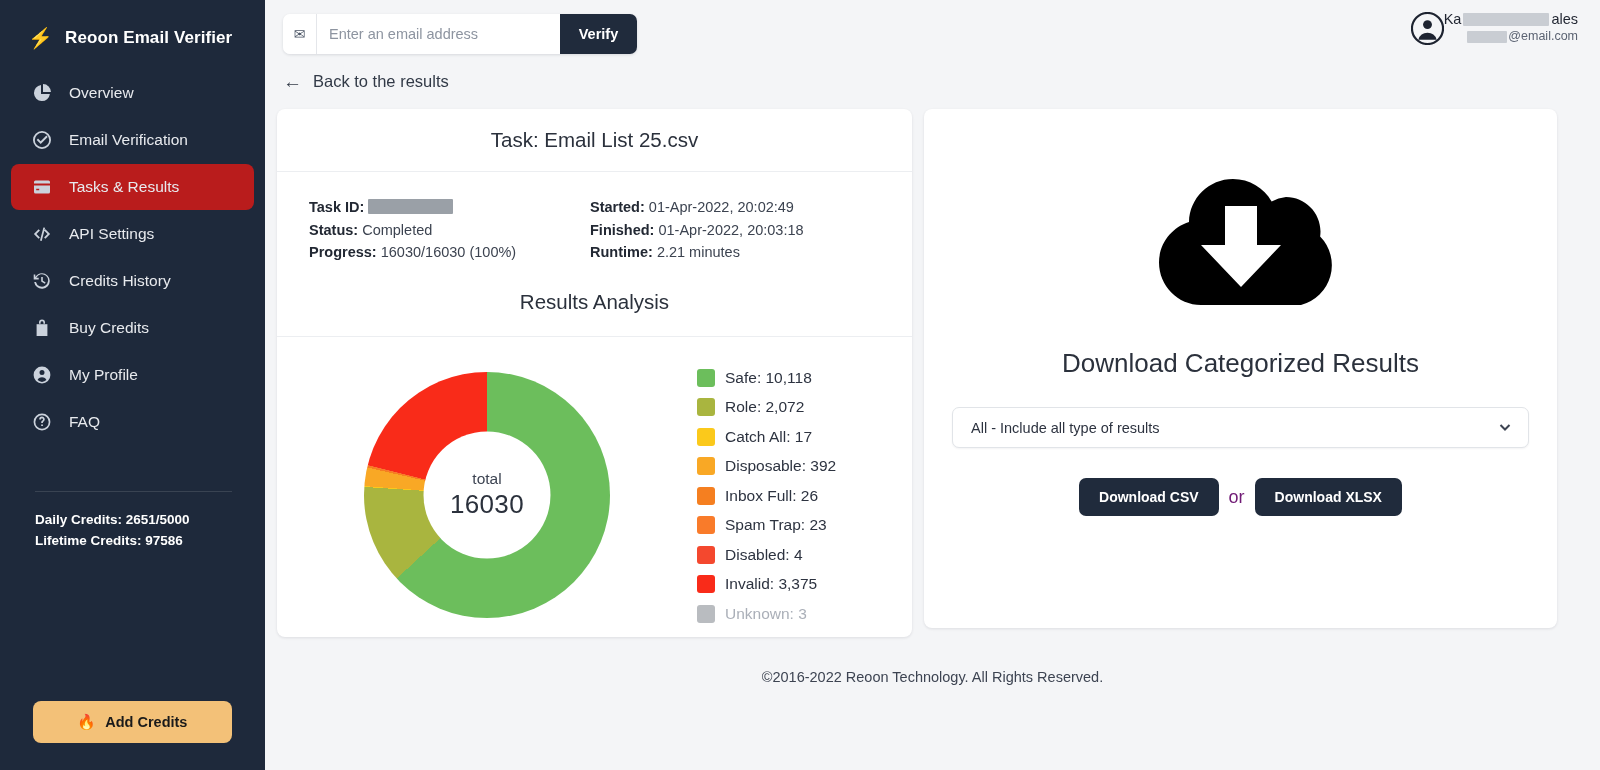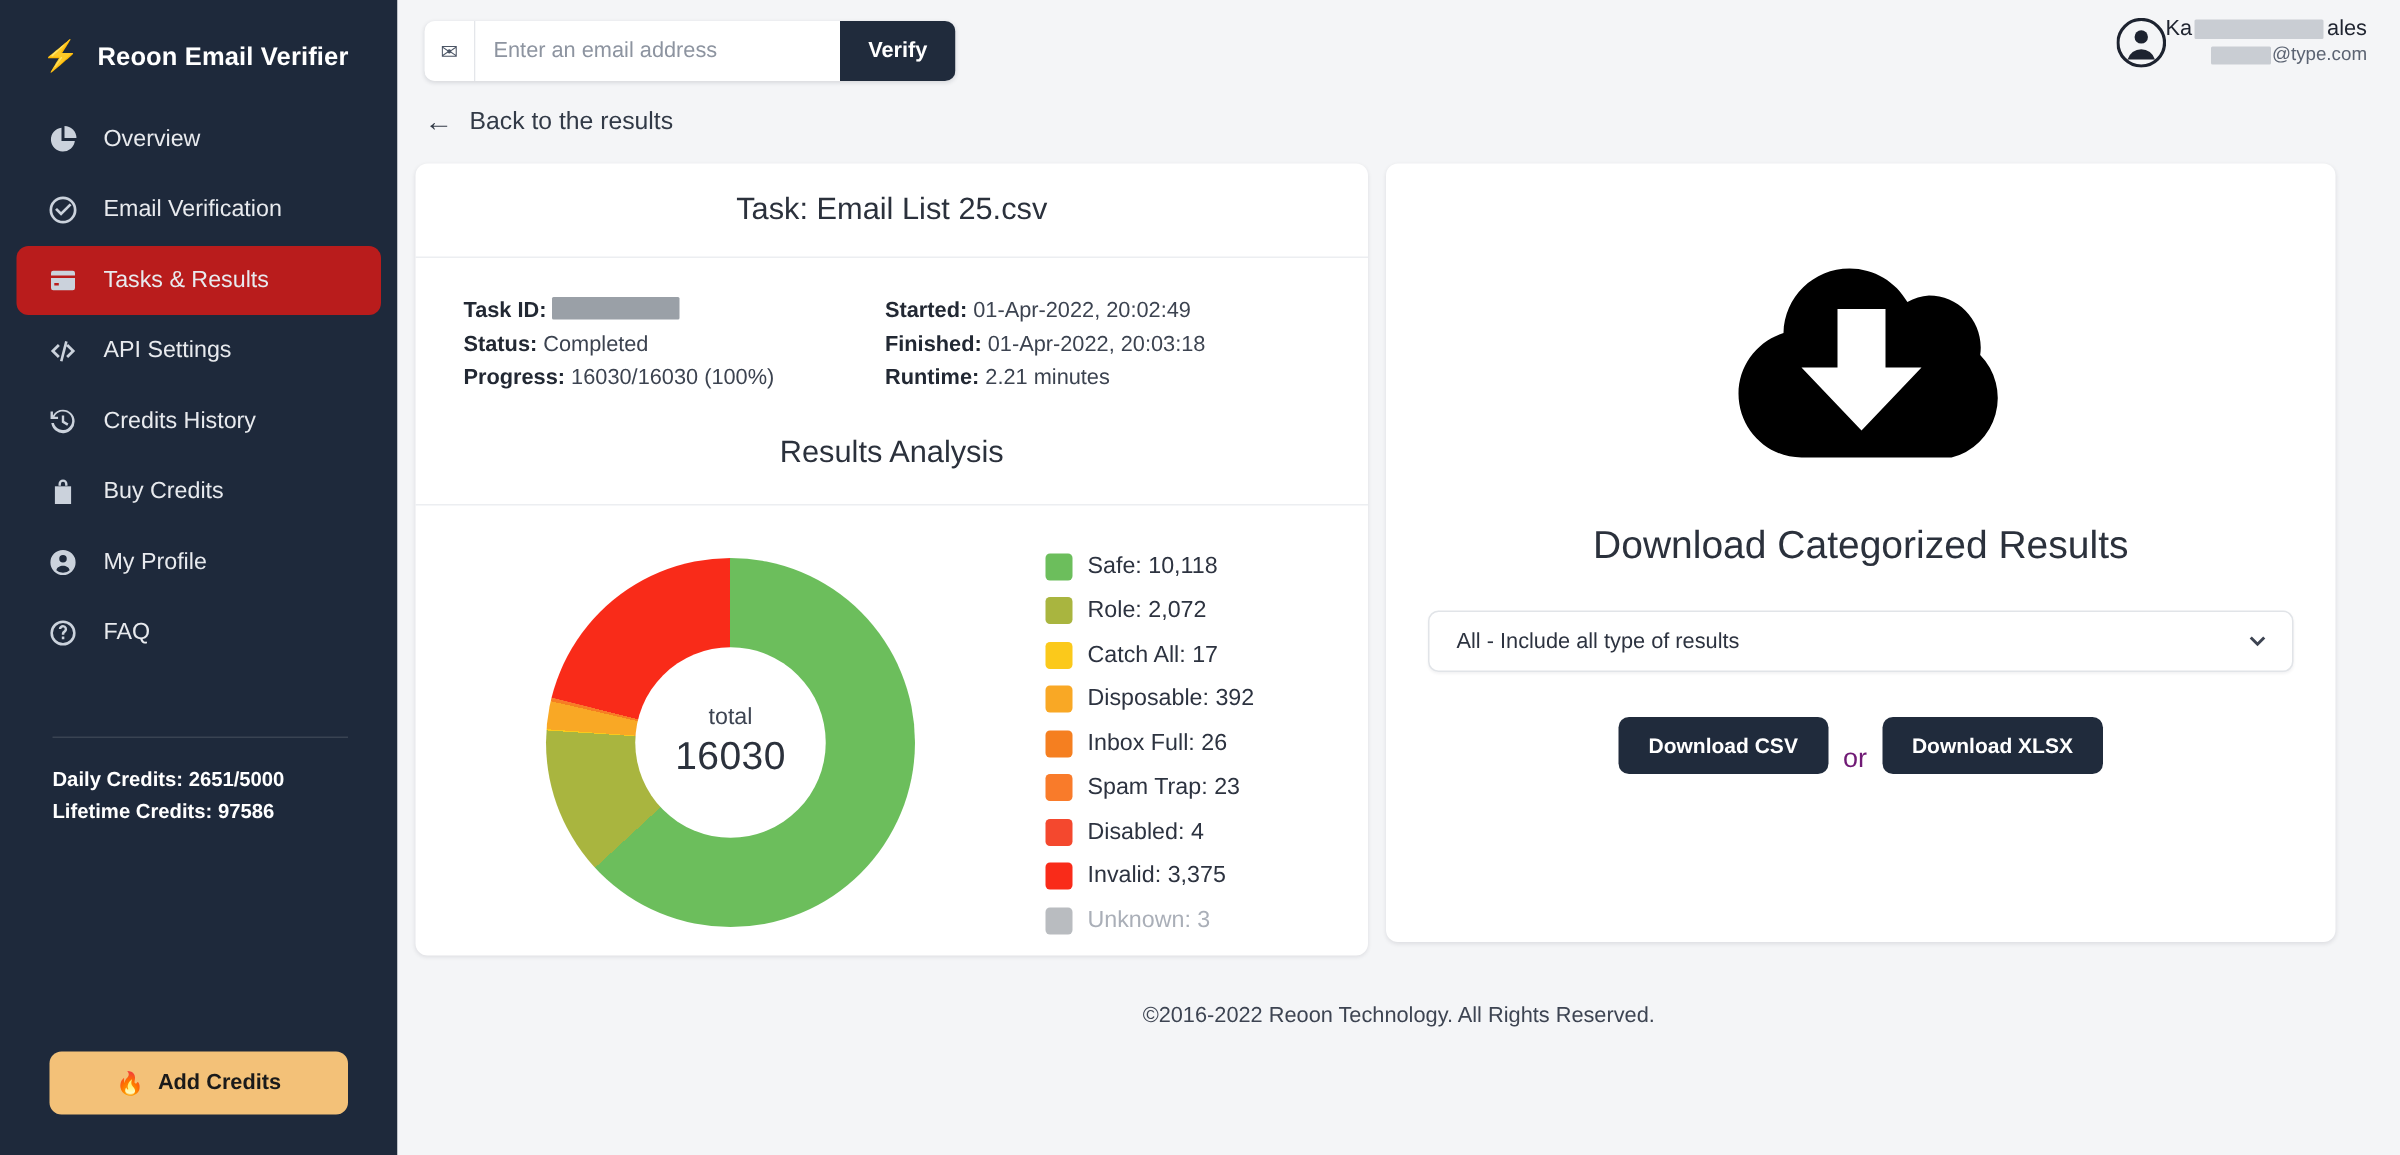--- a/index.html
+++ b/index.html
@@ -127,21 +127,21 @@
   .select-wrap { margin-top: 28px; width: 577px; position: relative; }
   .select-box {
     width: 100%; height: 41px; border: 1px solid #e1e4e8; border-radius: 7px;
     background: #fff; display: flex; align-items: center; padding: 0 18px;
     font-size: 14.5px; color: #2d3340; cursor: pointer;
     box-shadow: 0 1px 2px rgba(16,24,40,.05);
   }
   .chev { position: absolute; right: 17px; top: 13px; width: 14px; height: 14px; pointer-events: none; }
   .chev svg { width: 14px; height: 14px; display: block; stroke: #3d4452; fill: none; stroke-width: 2; }
 
-  .dl-buttons { margin-top: 30px; display: flex; align-items: flex-end; gap: 10px; }
+  .dl-buttons { margin-top: 30px; display: flex; align-items: center; gap: 10px; }
   .dl-btn {
     background: #202b3c; color: #fff; border: none; border-radius: 7px;
     height: 38px; padding: 0 20px; font-size: 14px; font-weight: 700; cursor: pointer;
     font-family: "Liberation Sans", sans-serif;
   }
   .or-text { font-size: 18px; color: #701a75; }
 
   .footer { text-align: center; font-size: 14.5px; color: #3d4452; padding-top: 32px; }
 </style>
 </head>
@@ -259,21 +259,21 @@
             </svg>
         </span>
         <span class="user-meta">
           <span class="user-name">
               <span>Ka</span>
               <i class="redact r1"></i>
               <span>ales</span>
             </span>
           <span class="user-mail">
               <i class="redact r2"></i>
-              <span>@type.com</span>
+              <span>@email.com</span>
             </span>
         </span>
       </div>
     </div>
 
     <div class="back-row">
       <span class="back-arrow">←</span>
       <span class="back-text">Back to the results</span>
     </div>
 

